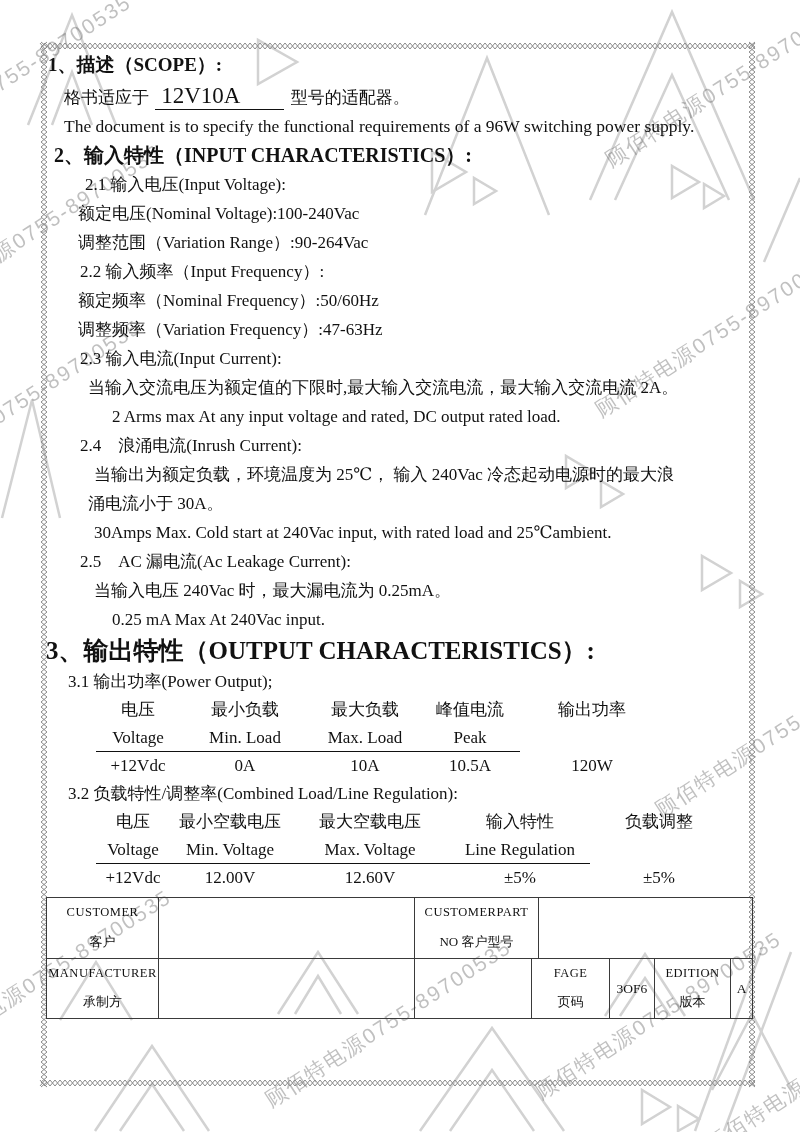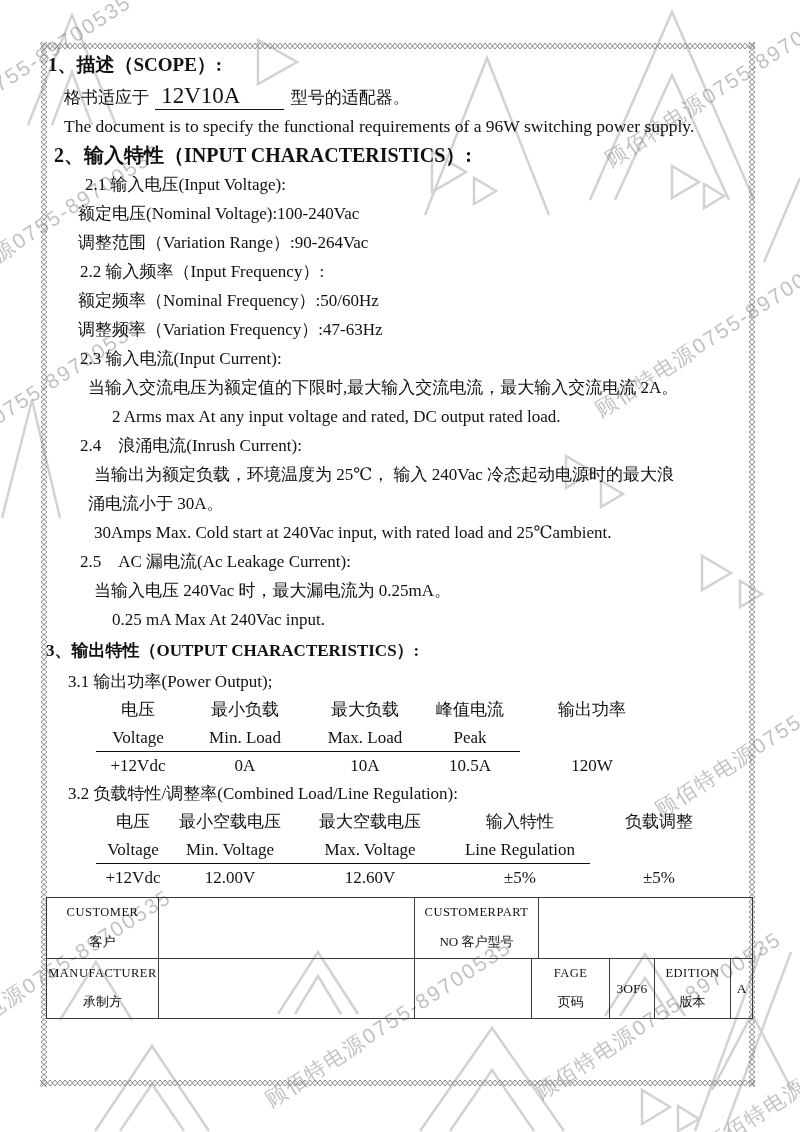--- a/index.html
+++ b/index.html
@@ -12,21 +12,21 @@
         font-size:21px; letter-spacing:2px; color:rgba(90,90,90,0.38);
         transform:rotate(-33deg); transform-origin:left top; }
 
   
   .content { position:absolute; left:40px; top:48px; width:716px; padding:3px 6px 0 6px; }
   .h1 { font-size:19px; font-weight:bold; height:28px; line-height:28px; margin-left:2px; }
   .model-line { height:34px; line-height:34px; margin-left:18px; font-size:17px; }
   .model { font-size:23px; border-bottom:1.5px solid #111; padding:0 44px 1px 6px; margin:0 2px; }
   .eng-line { height:27px; line-height:27px; margin-left:18px; font-size:17.5px; }
   .h2 { font-size:20px; font-weight:bold; height:30px; line-height:30px; margin-left:8px; }
-  .h3 { font-size:17px; font-weight:bold; height:34px; line-height:34px; }
+  .h3 { font-size:25px; font-weight:bold; height:34px; line-height:34px; }
   .line { height:29px; line-height:29px; font-size:17px; }
   .ml-n1 { margin-left:39px; } .ml-n { margin-left:34px; }
   .ml-s { margin-left:32px; } .ml-p { margin-left:42px; }
   .ml-p2 { margin-left:48px; } .ml-e { margin-left:66px; } .ml-e2 { margin-left:48px; }
   .sub { height:28px; line-height:28px; font-size:17px; margin-left:22px; }
 
   .spec-table { margin-left:50px; }
   .trow { display:flex; height:28px; line-height:28px; font-size:17px; width:max-content;justify-content:space-between; }
   .trow.u { border-bottom:1.5px solid #111; }
   .c { text-align:center; }

